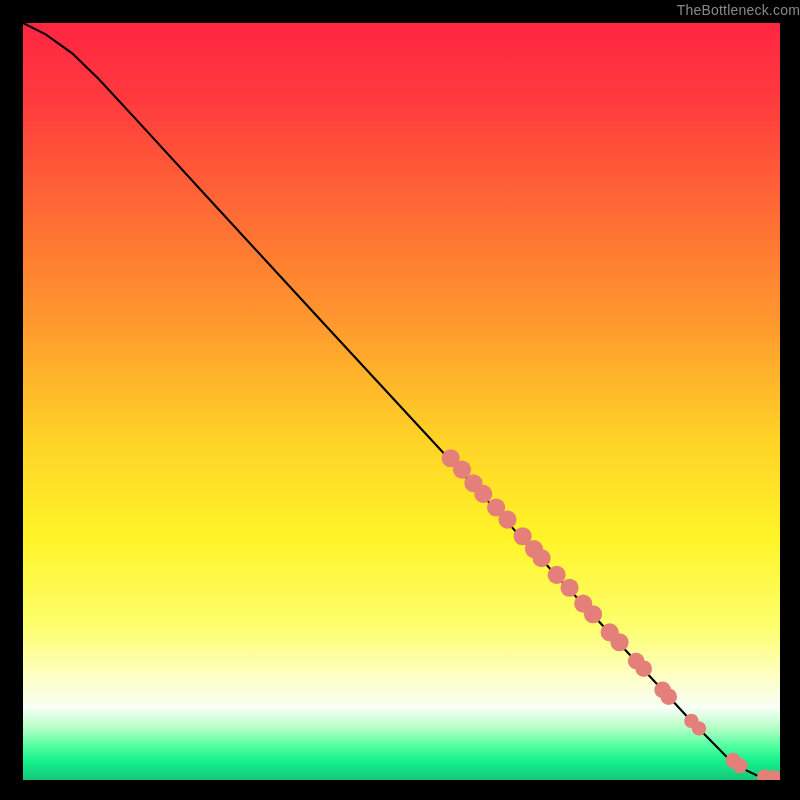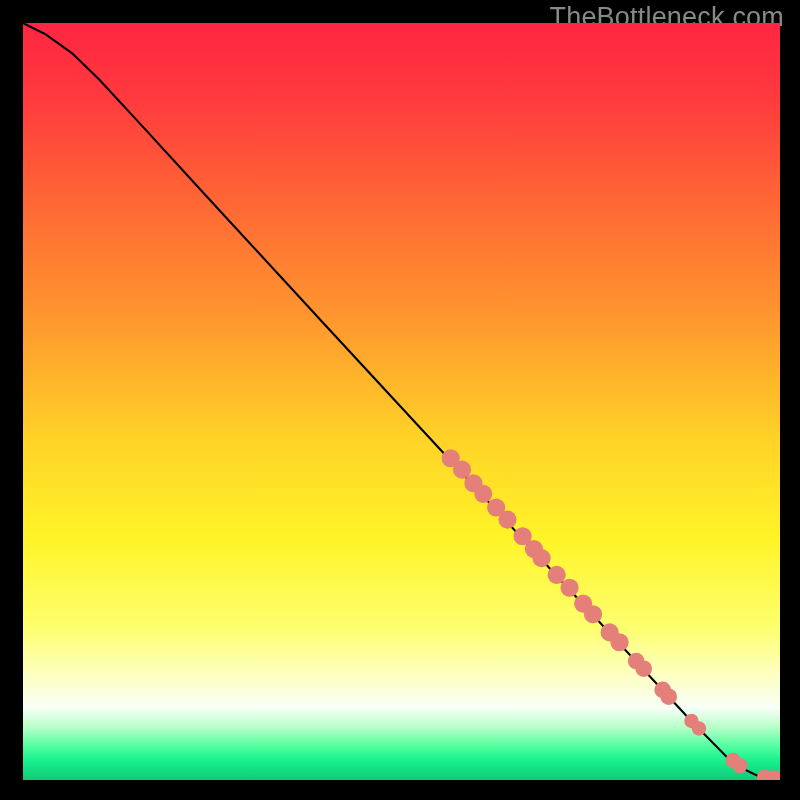--- a/index.html
+++ b/index.html
@@ -33,23 +33,23 @@
   svg.overlay {
     position: absolute;
     left: 0;
     top: 0;
     width: 100%;
     height: 100%;
   }
   .watermark {
     position: absolute;
     top: 2px;
-    right: 16px;
+    right: 0;
     font-family: Arial, Helvetica, sans-serif;
-    font-size: 27px;
+    font-size: 14px;
     color: #88898a;
     letter-spacing: 0.2px;
   }
 </style>
 </head>
 <body>
 
 <div class="stage">
   <div class="watermark">TheBottleneck.com</div>
   <div class="plot-area">

